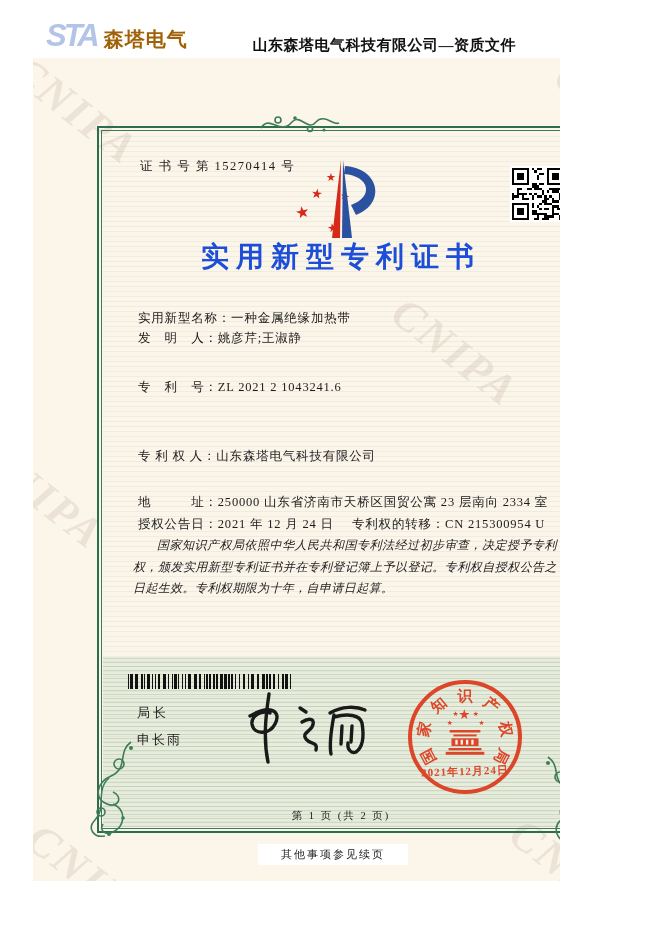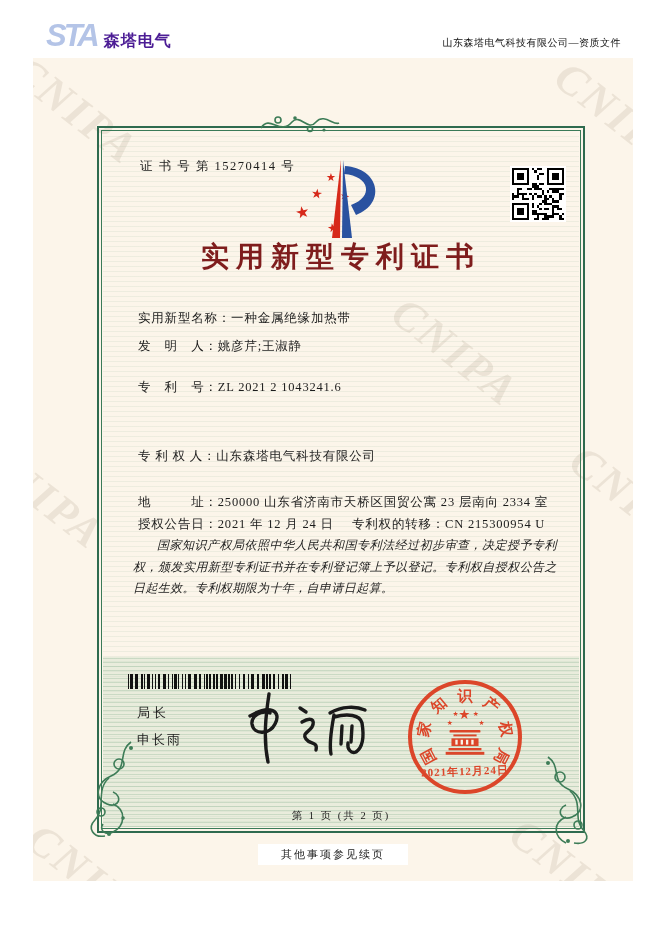--- a/index.html
+++ b/index.html
@@ -1,25 +1,25 @@
 <!DOCTYPE html>
 <html><head>
 <meta charset="utf-8">
 <style>
   html,body{margin:0;padding:0;background:#ffffff;}
-  #app{position:relative;width:665px;height:945px;background:#ffffff;overflow:hidden;
+  #app{position:relative;width:560px;height:945px;background:#ffffff;overflow:hidden;
        font-family:"Liberation Serif","DejaVu Serif",serif;color:#1c1c1c;}
 
   
   .hdr-logo{position:absolute;left:46px;top:20px;display:flex;align-items:baseline;}
   .sta{font-family:"Liberation Sans","DejaVu Sans",sans-serif;font-style:italic;font-weight:900;
        font-size:31px;letter-spacing:-3px;color:#b4c4e7;line-height:1;}
-  .sta-sub{font-family:"Liberation Sans","DejaVu Sans",sans-serif;font-weight:700;font-size:16px;
-       color:#4c1d95;margin-left:7px;letter-spacing:1px;}
-  .doc-label{position:absolute;right:44px;top:36px;font-size:10px;font-weight:400;color:#111;
+  .sta-sub{font-family:"Liberation Sans","DejaVu Sans",sans-serif;font-weight:700;font-size:20px;
+       color:#a16207;margin-left:7px;letter-spacing:1px;}
+  .doc-label{position:absolute;right:44px;top:36px;font-size:15px;font-weight:700;color:#111;
        letter-spacing:0.5px;white-space:nowrap;}
 
   
   .scan{position:absolute;left:33px;top:58px;width:600px;height:823px;background:#fcf5ea;overflow:hidden;}
 
   
   .wm{position:absolute;z-index:2;font-weight:700;font-style:italic;font-size:44px;letter-spacing:3px;
       color:rgba(148,130,100,0.15);transform:translate(-50%,-50%) rotate(38deg);white-space:nowrap;
       font-family:"Liberation Serif",serif;}
   .wm1{left:42px;top:52px;}  .wm2{left:585px;top:58px;}  .wm3{left:422px;top:294px;}
@@ -38,25 +38,25 @@
          background-image:repeating-linear-gradient(0deg,rgba(90,150,110,0.22) 0px,rgba(90,150,110,0.22) 1px,transparent 1px,transparent 4px);}
 
   .orn{position:absolute;z-index:4;pointer-events:none;}
   .orn path,.orn circle{stroke:#3d7c57;fill:none;stroke-width:1.6;}
   .orn .fl{fill:#3d7c57;stroke:none;}
 
   
   .cert-no{position:absolute;z-index:5;left:107px;top:100px;font-size:12.5px;letter-spacing:1.5px;}
   .cnipa-logo{position:absolute;z-index:5;left:252px;top:98px;}
   .title{position:absolute;z-index:5;left:64px;top:180px;width:488px;text-align:center;
-         font-size:28px;font-weight:700;letter-spacing:7px;color:#7f1d1d;}
+         font-size:28px;font-weight:700;letter-spacing:7px;color:#1d4ed8;}
   .qr{position:absolute;z-index:5;left:477px;top:108px;width:52px;height:52px;background:#fff;padding:2px;}
 
   .row{position:absolute;z-index:5;left:105px;font-size:12.5px;letter-spacing:0.8px;white-space:nowrap;}
-  .r0{top:252px;} .r1{top:280px;text-align:center;} .r2{top:321px;} .r3{top:355px;} .r4{top:390px;text-align:center;} .r5{top:436px;}
+  .r0{top:252px;} .r1{top:272px;text-align:center;} .r2{top:321px;} .r3{top:355px;} .r4{top:390px;text-align:center;} .r5{top:436px;}
   .rgrant{top:458px;}
   .grant2{position:absolute;left:214px;top:0;white-space:nowrap;}
 
   .paras{position:absolute;z-index:5;left:100px;top:477px;width:424px;font-size:12px;line-height:1.8;
          letter-spacing:0.4px;text-align:justify;font-style:italic;}
   .paras p{margin:0;text-indent:2em;}
 
   .barcode{position:absolute;z-index:5;left:95px;top:616px;width:163px;height:15px;}
   .director-title{position:absolute;z-index:5;left:104px;top:646px;font-size:13px;letter-spacing:3px;}
   .director-name{position:absolute;z-index:5;left:104px;top:673px;font-size:13px;letter-spacing:2px;}

